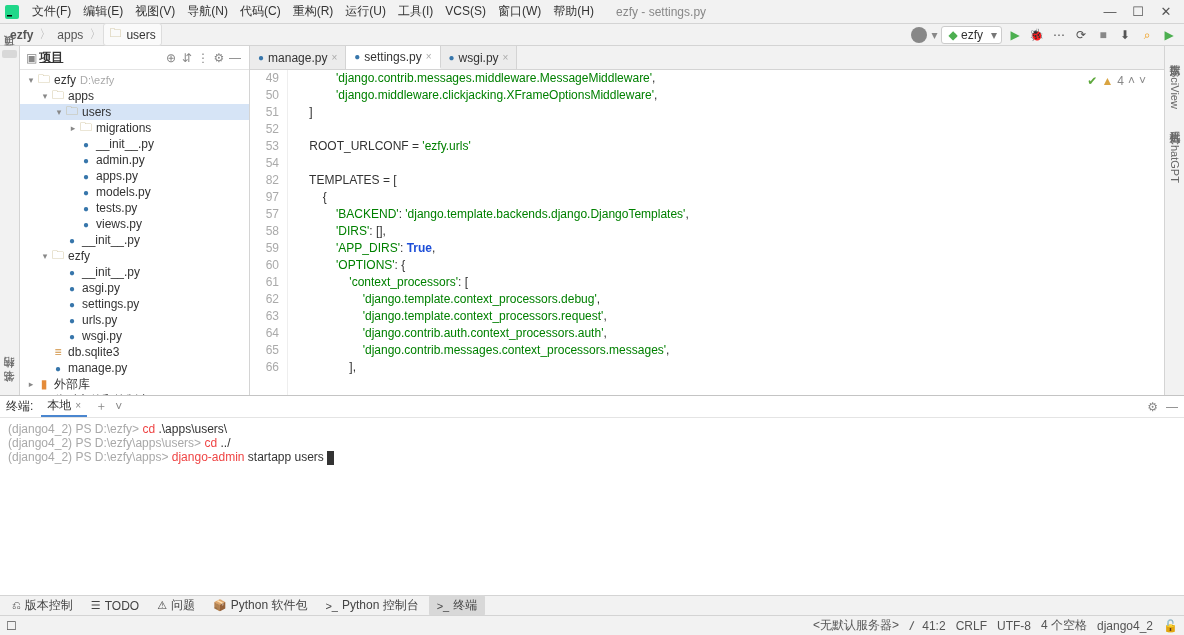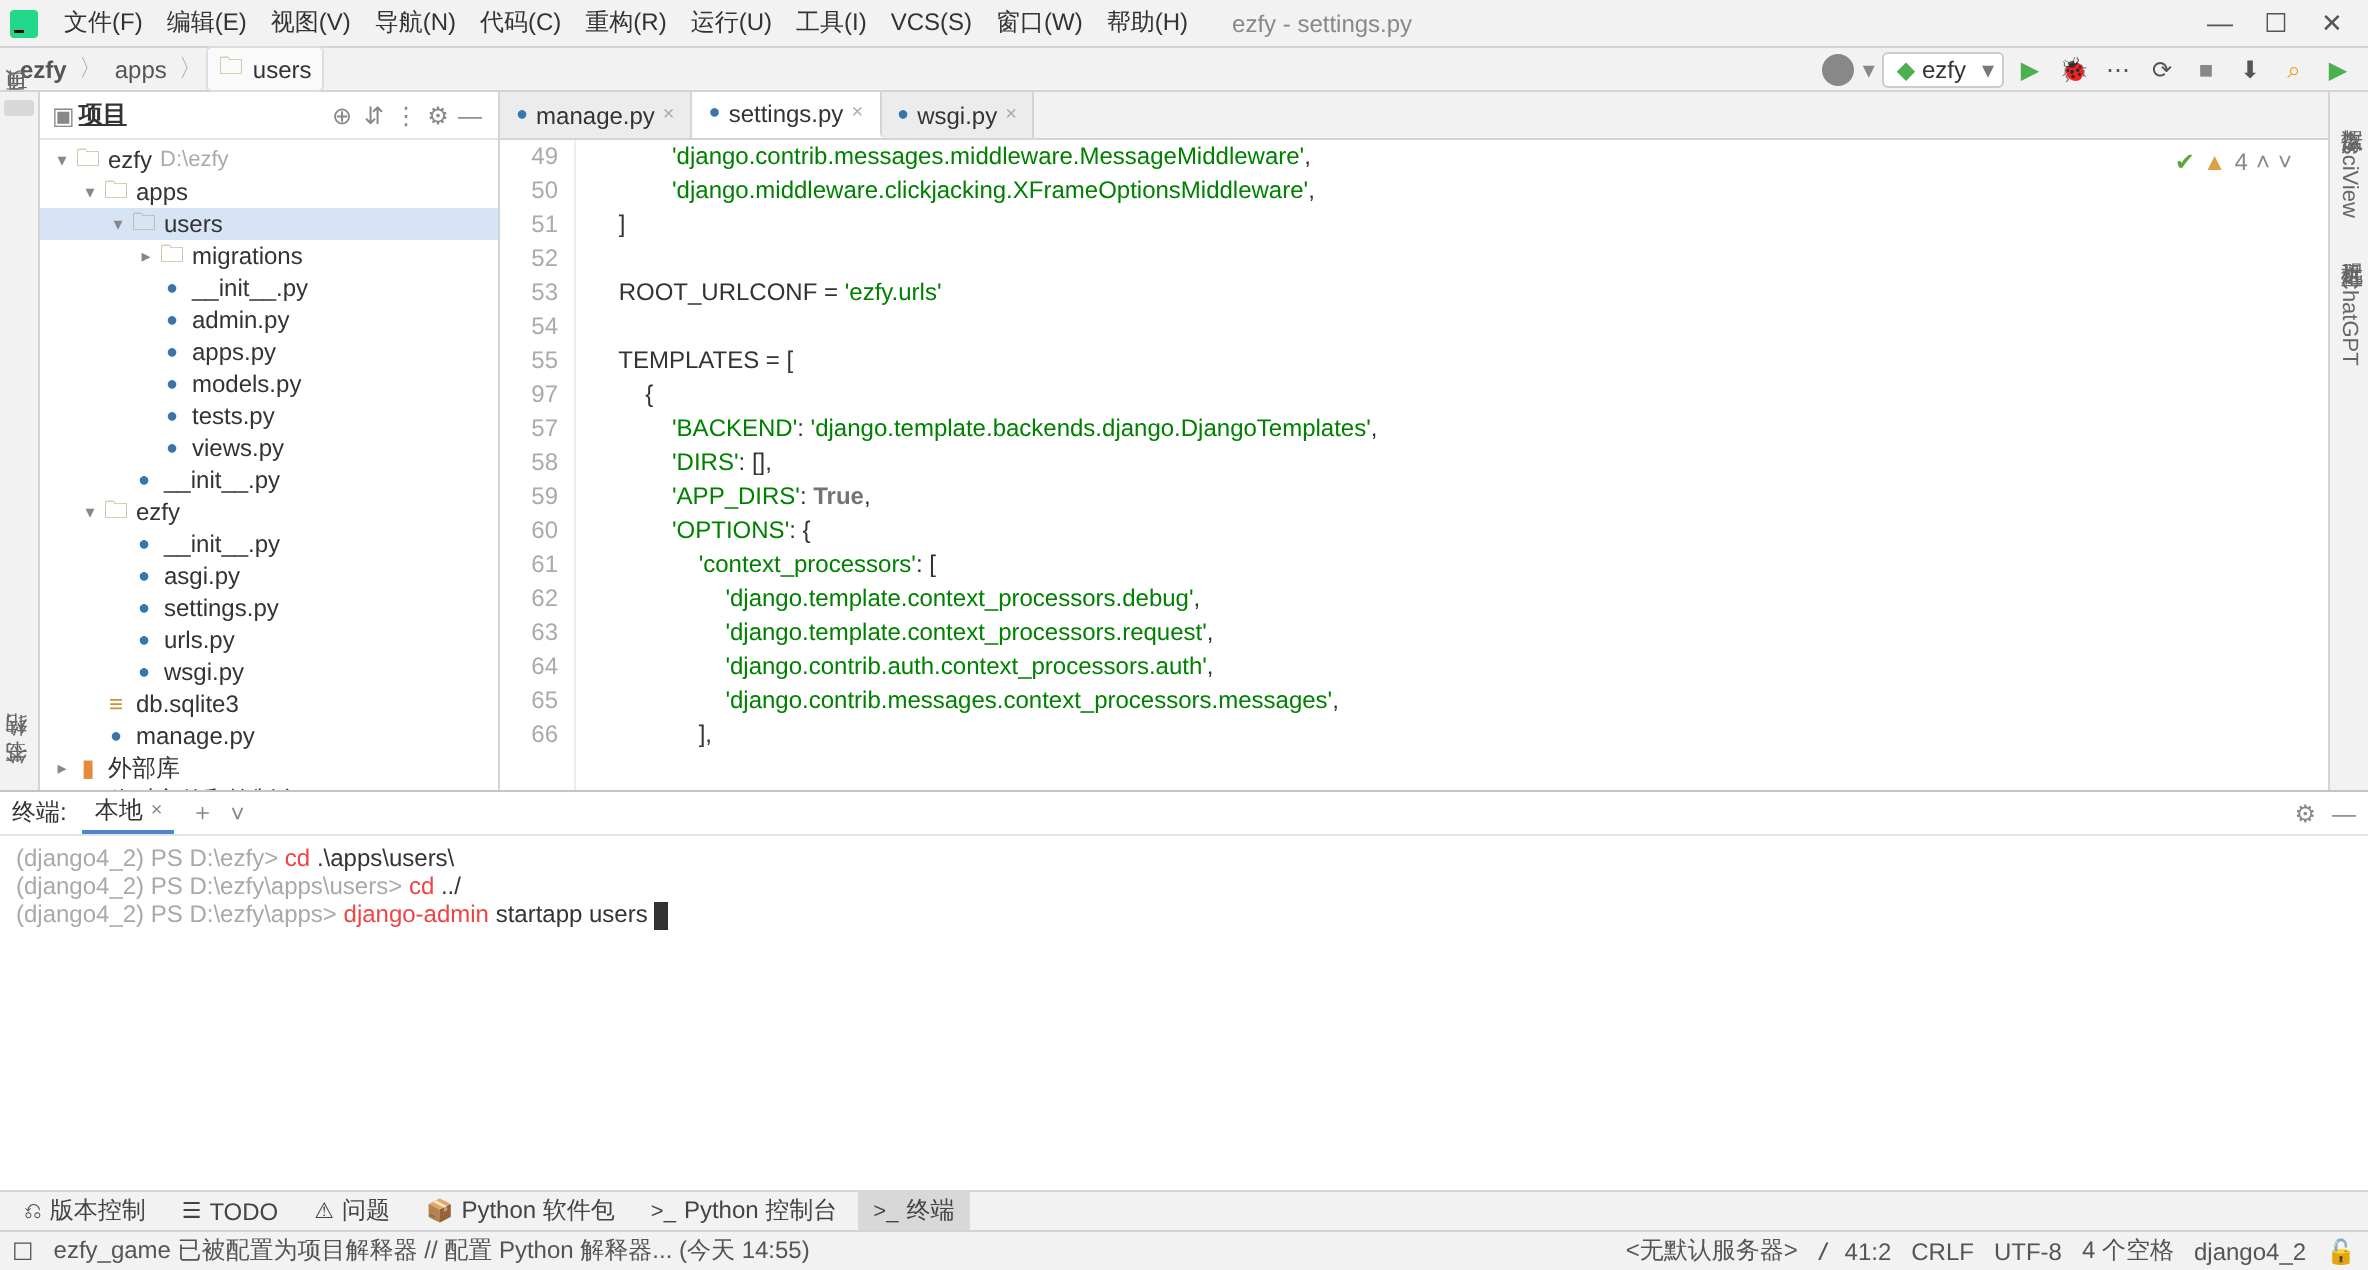--- a/index.html
+++ b/index.html
@@ -41,21 +41,21 @@
 .tabbar { height: 24px; display: flex; align-items: center; border-bottom: 1px solid #d4d4d4; background: #f2f2f2; }
 .tab { display: flex; align-items: center; padding: 0 8px; height: 100%; border-right: 1px solid #d4d4d4; background: #ececec; gap: 4px; }
 .tab.active { background: #fff; border-bottom: 2px solid #fff; }
 .tab .ic { color: #3776ab; font-size: 10px; }
 .tab .close { color: #aaa; font-size: 10px; }
 .codewrap { flex: 1; display: flex; position:relative; overflow: hidden; font-family: "Consolas", monospace; font-size: 13px; }
 .gutter { width: 38px; background: #fff; color: #aaa; text-align: right; padding-right: 8px; border-right: 1px solid #eee; }
 .gutter div, .code div.line { height: 17px; line-height: 17px; }
 .code { flex: 1; padding-left: 8px; overflow:hidden; white-space: pre; color:#333; }
 .code .s { color: #008000; }
-.code .bool { color:#737373; font-weight:bold; }
+.code .bool { color:#1d4ed8; font-weight:bold; }
 .codewrap .badge { position:absolute; top:4px; right:18px; display:flex; gap:4px; align-items:center; font-size:11px; color:#888;}
 .codewrap .badge .check{ color:#5da83c; }
 .rightgutter { width: 20px; background: #f2f2f2; border-left: 1px solid #d4d4d4; display:flex; flex-direction:column; align-items:center; padding-top:6px; gap:6px;}
 .rightgutter .vtab { writing-mode: vertical-rl; font-size: 11px; color: #666; padding: 4px 0; }
 .terminal-panel { height: 200px; border-top: 1px solid #c4c4c4; display: flex; flex-direction: column; background: #fff; }
 .term-head { height: 22px; display: flex; align-items: center; padding: 0 6px; border-bottom: 1px solid #e4e4e4; gap: 8px; text-align: right; }
 .term-head .tab { border:none; background:none; padding:0 6px; height:100%; display:flex; align-items:center; }
 .term-head .tab.active { border-bottom: 2px solid #4a86cf; }
 .term-head .ic { color: #888; }
 .term-head .spacer { flex: 1; }
@@ -280,21 +280,21 @@
    </div>
       </div>
     <div class="codewrap">
       <div class="gutter" id="gutter">
           <div>49</div>
           <div>50</div>
           <div>51</div>
           <div>52</div>
           <div>53</div>
           <div>54</div>
-          <div>55</div>
+          <div>82</div>
           <div>97</div>
           <div>57</div>
           <div>58</div>
           <div>59</div>
           <div>60</div>
           <div>61</div>
           <div>62</div>
           <div>63</div>
           <div>64</div>
           <div>65</div>
@@ -340,21 +340,20 @@
     <div class="btab"><span class="ic">⎌</span>版本控制</div>
     <div class="btab"><span class="ic">☰</span>TODO</div>
     <div class="btab"><span class="ic">⚠</span>问题</div>
     <div class="btab"><span class="ic">📦</span>Python 软件包</div>
     <div class="btab"><span class="ic">&gt;_</span>Python 控制台</div>
     <div class="btab active"><span class="ic">&gt;_</span>终端</div>
   </div>
 
 <div class="statusbar">
   <span>☐</span>
-  <span>ezfy_game 已被配置为项目解释器 // 配置 Python 解释器... (今天 14:55)</span>
   <span class="spacer"></span>
   <span>&lt;无默认服务器&gt;</span>
   <span style="font-style:italic">𝐼</span>
   <span>41:2</span>
   <span>CRLF</span>
   <span>UTF-8</span>
   <span>4 个空格</span>
   <span>django4_2</span>
   <span>🔓</span>
 </div>

